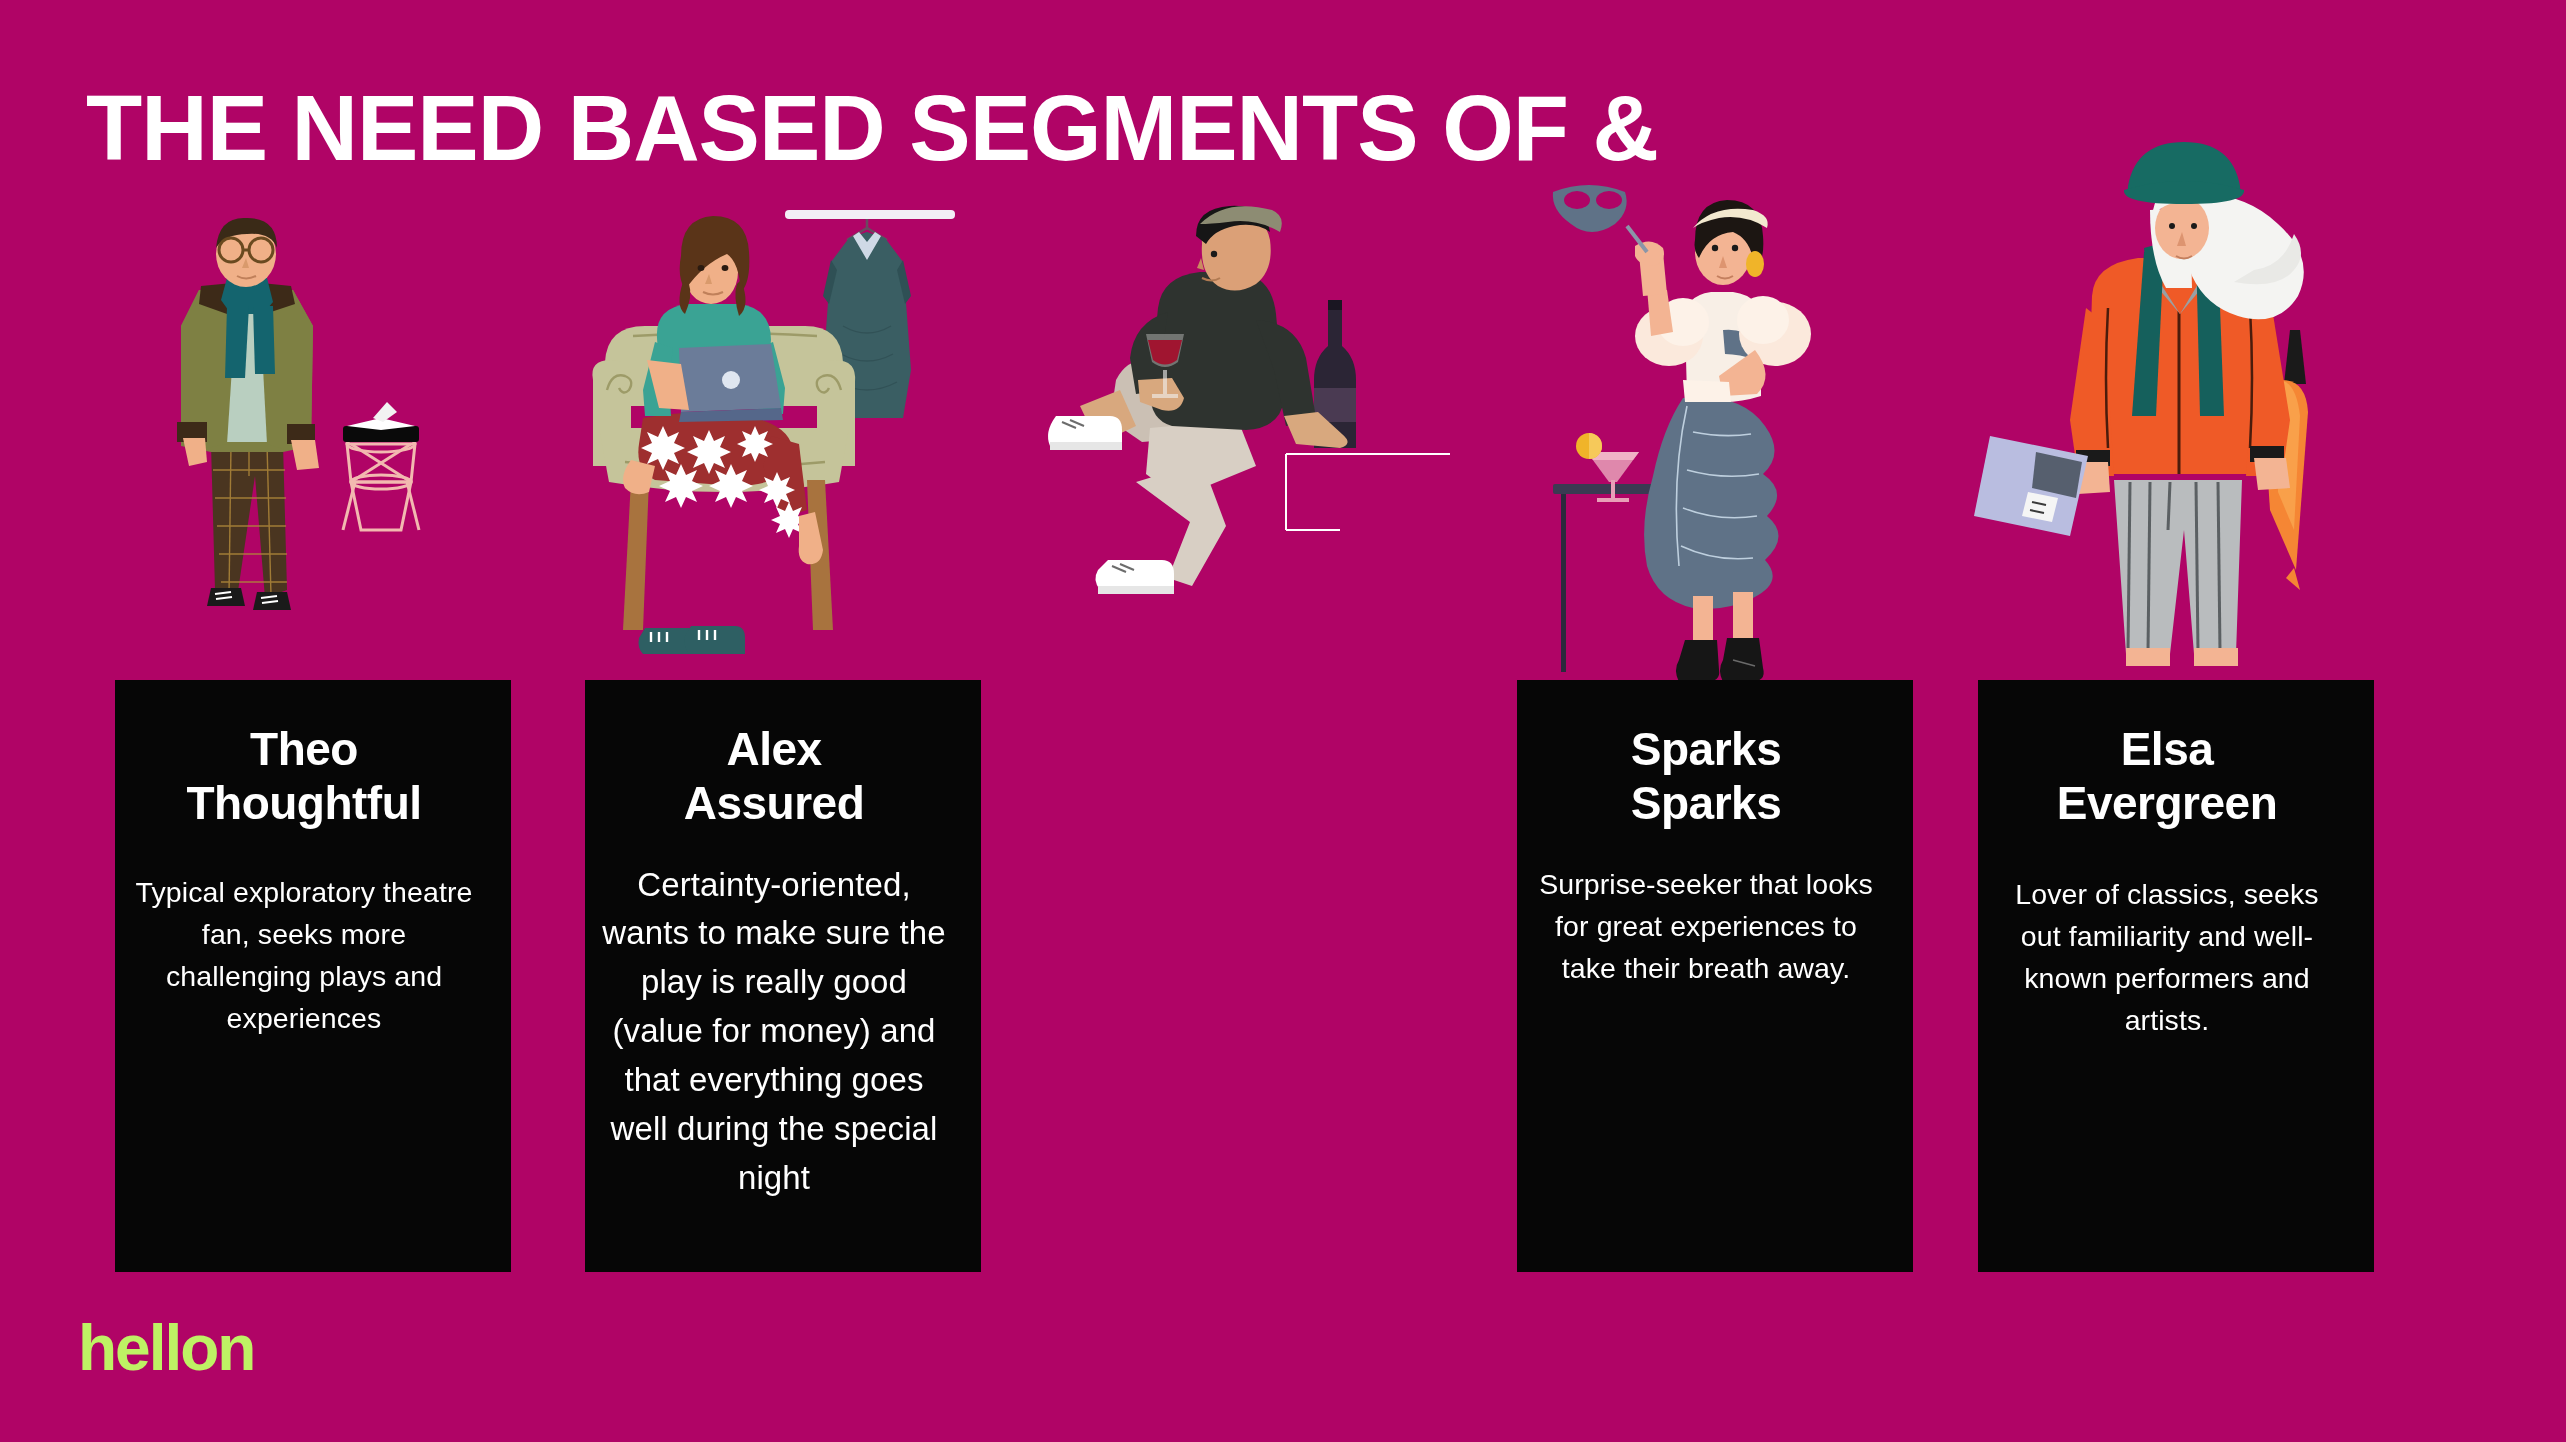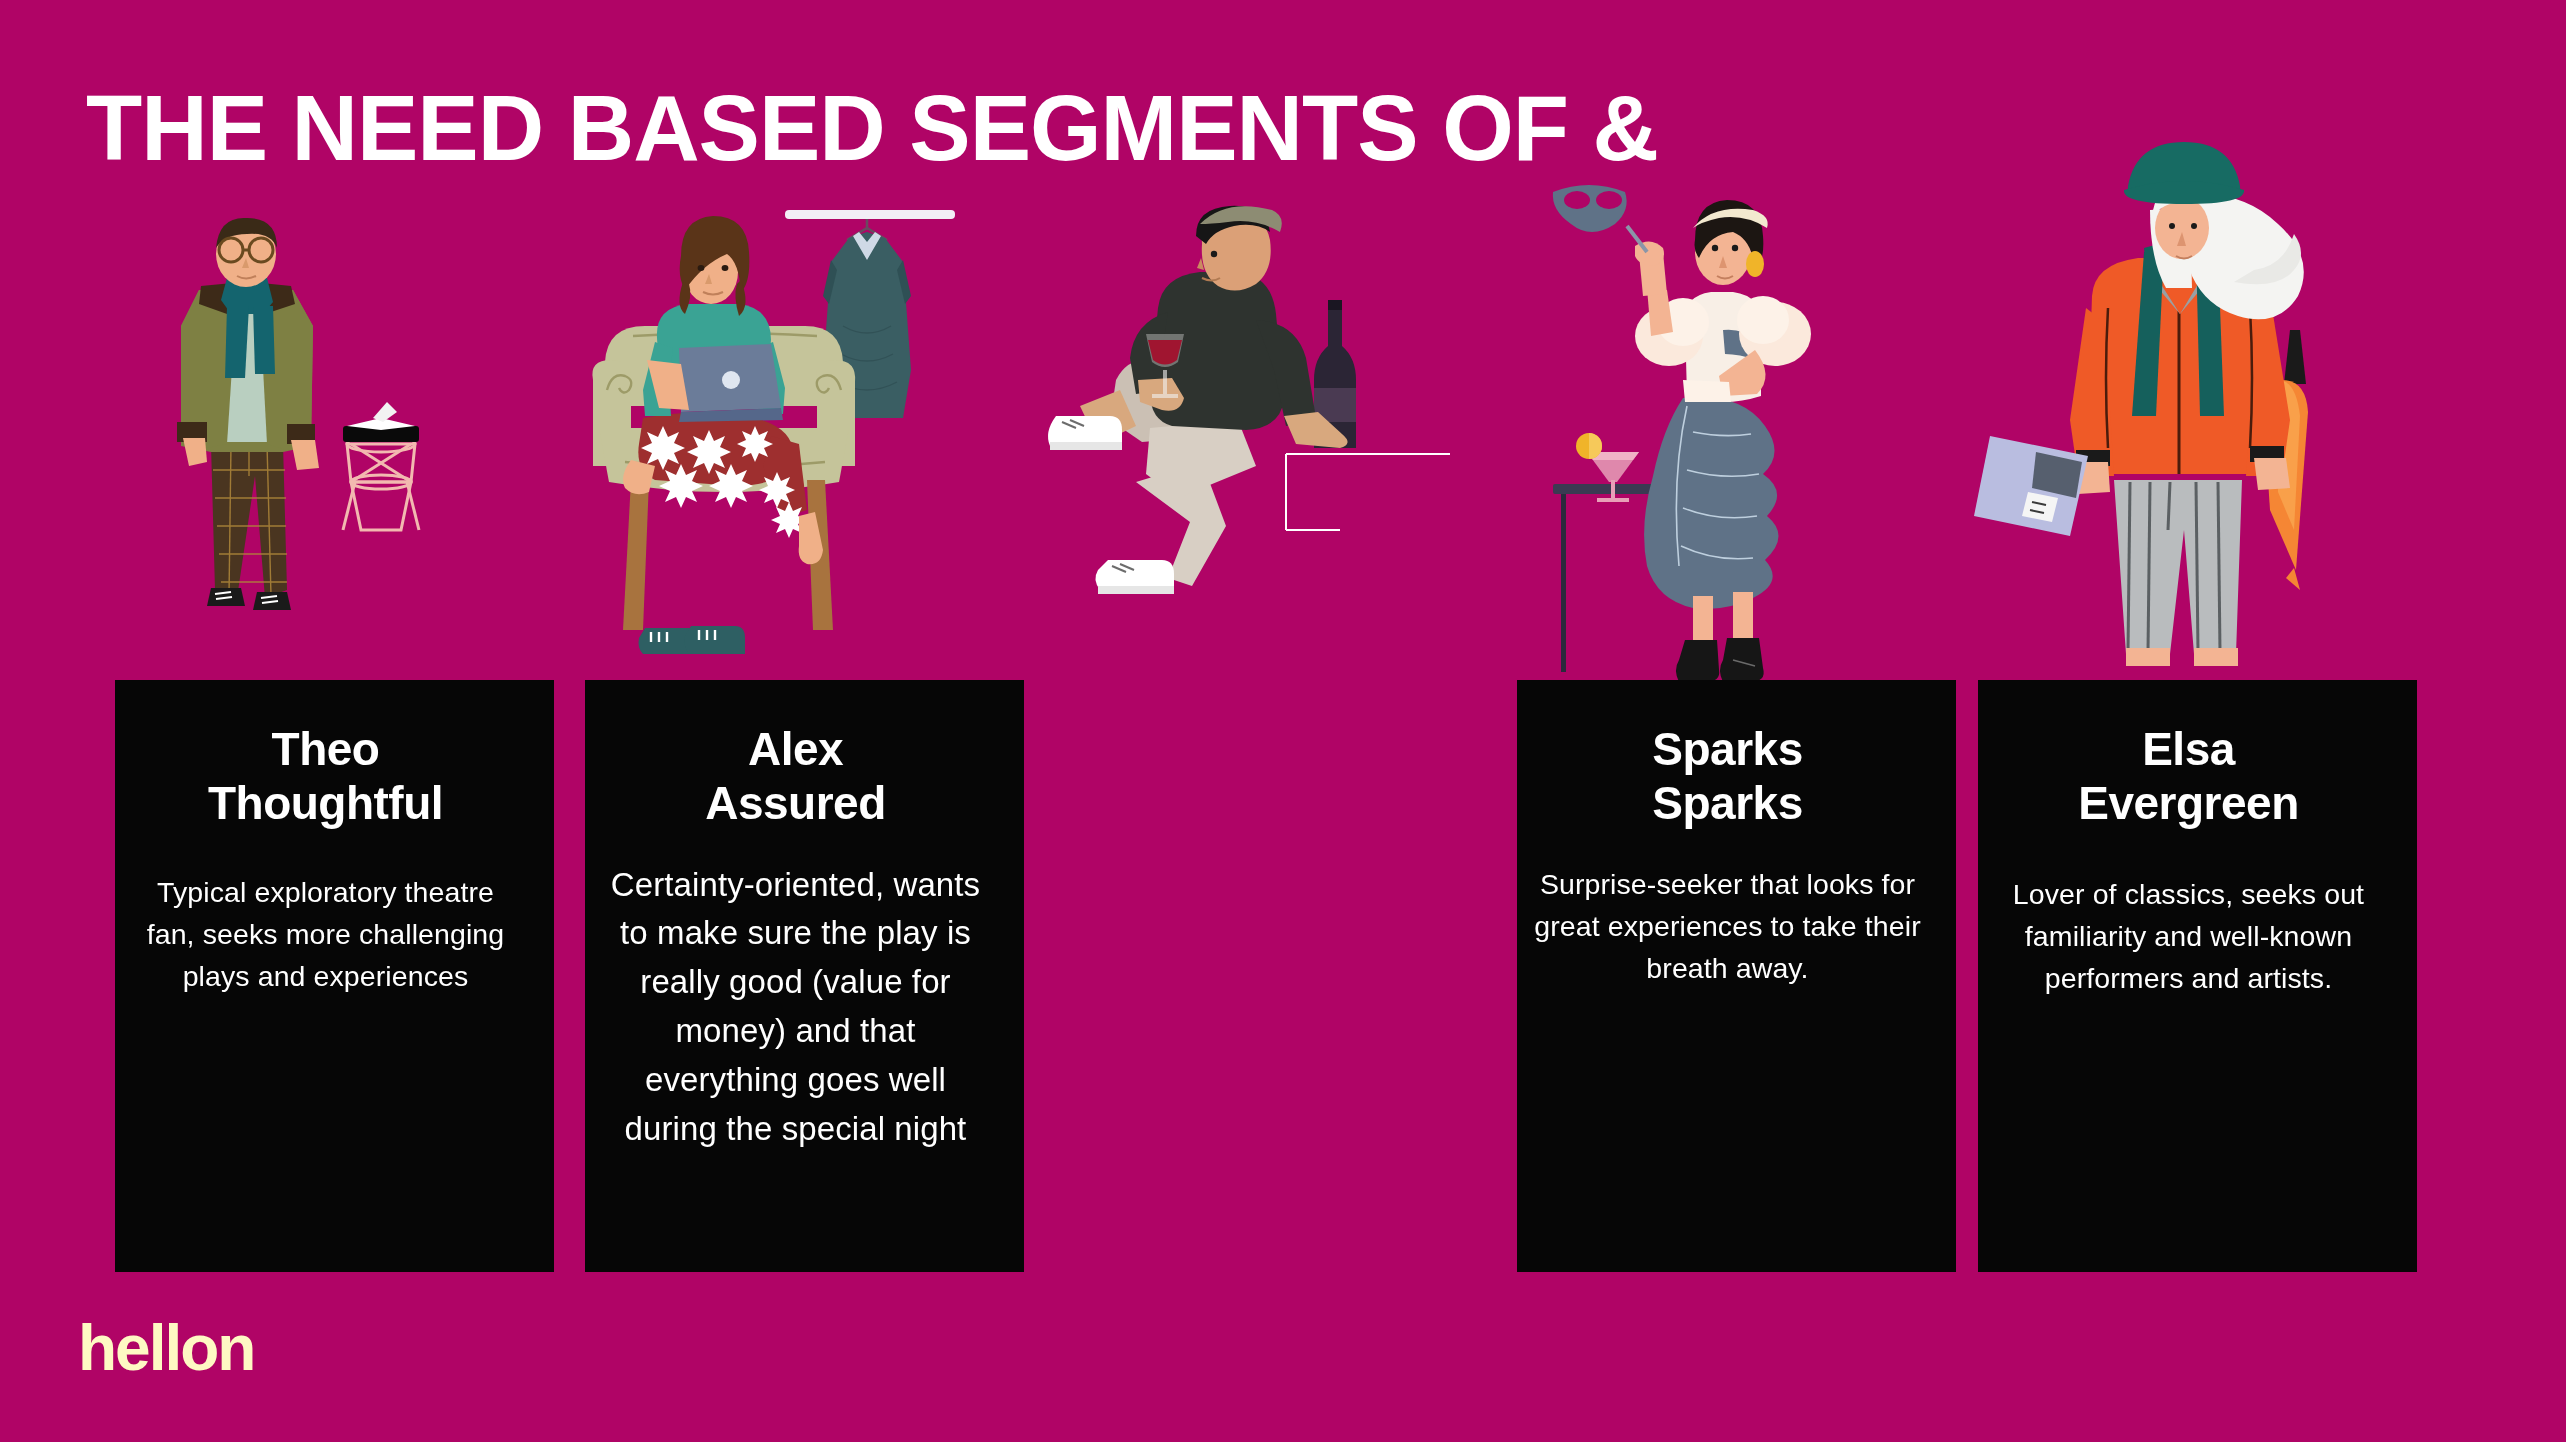--- a/index.html
+++ b/index.html
@@ -21,21 +21,21 @@
     white-space: nowrap;
     line-height: 1.1;
   }
 
   
   .logo {
     position: absolute;
     left: 78px; top: 1316px;
     font-size: 64px;
     font-weight: 700;
-    color: #fef9c3;
+    color: #bef264;
     letter-spacing: -2px;
     line-height: 1;
   }
 
   
   .columns {
     position: absolute;
     left: 0; top: 0;
     width: 2566px; height: 1442px;
   }
@@ -56,21 +56,21 @@
     left: 0; top: 230px;
     width: 400px; height: 480px;
     overflow: visible;
     pointer-events: none;
   }
   .illus svg { position: absolute; left: 0; top: 0; overflow: visible; }
 
   .card {
     position: absolute;
     left: 0; top: 680px;
-    width: 439px;
+    width: 396px;
     height: 592px;
     background: #060606;
     padding: 42px 34px 30px 16px;
     text-align: center;
     z-index: 5;
   }
   .card-name {
     color: #ffffff;
     font-size: 46px;
     font-weight: 700;

